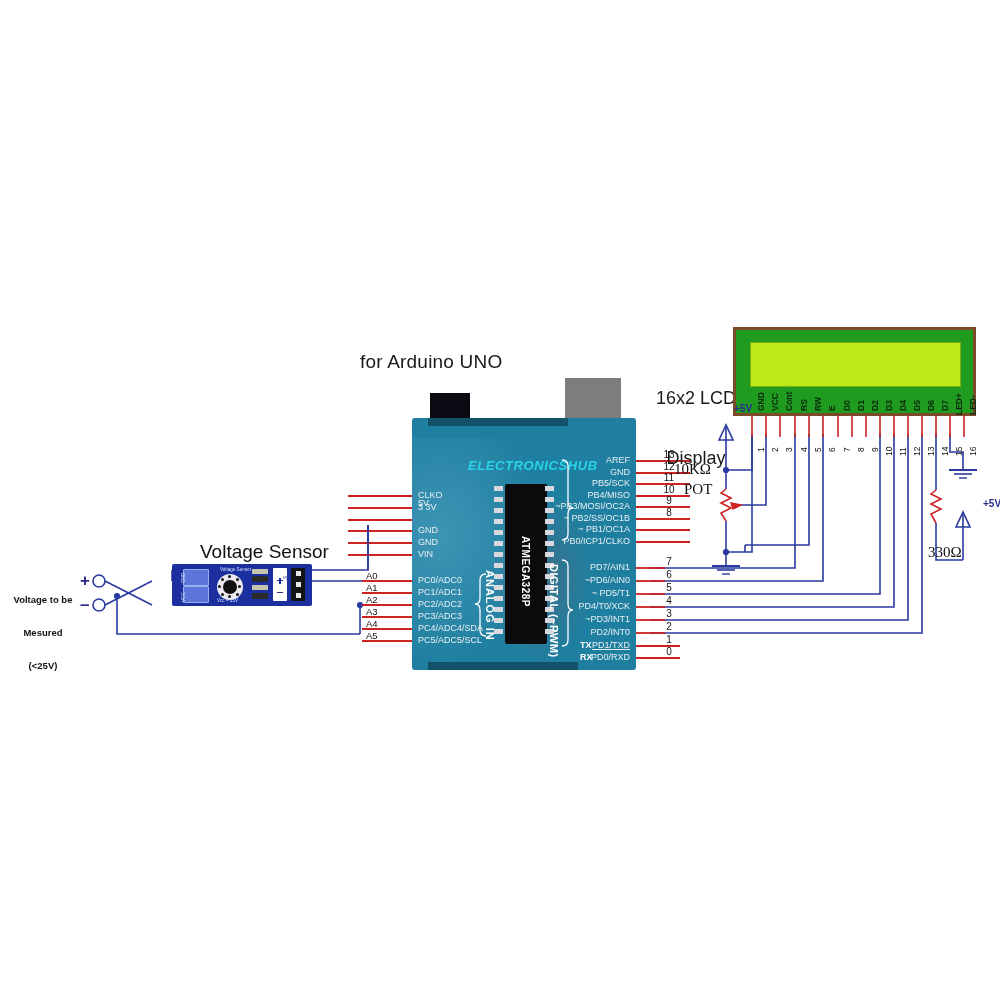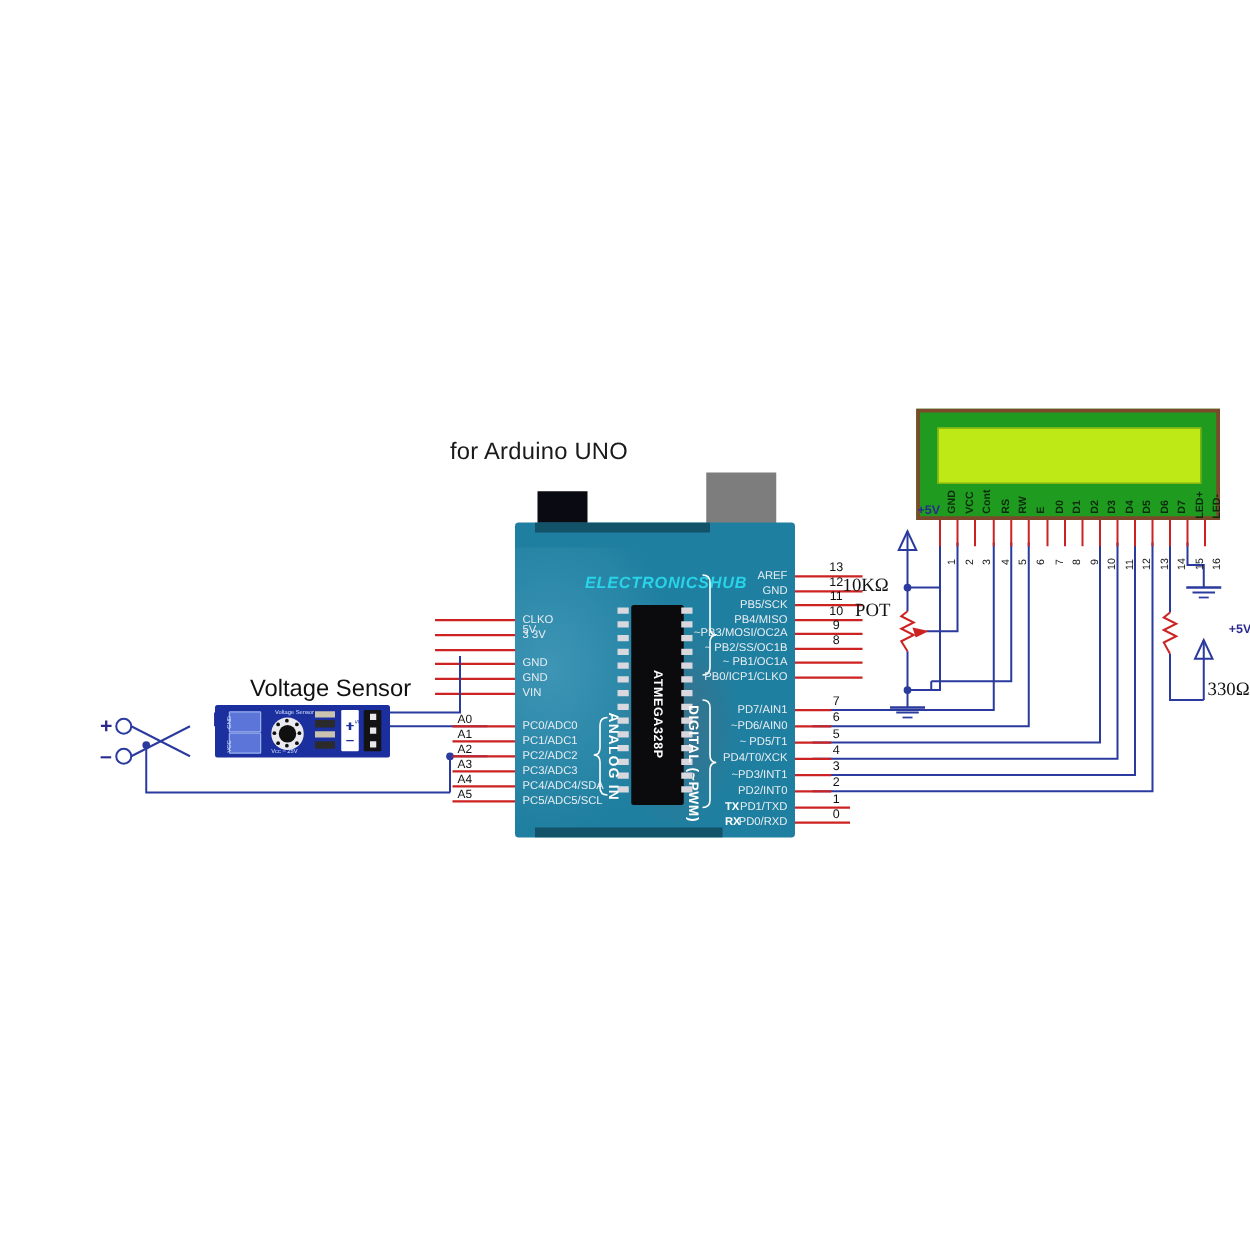--- a/index.html
+++ b/index.html
@@ -185,23 +185,32 @@
       <line x1="908" y1="416" x2="908" y2="437"></line>
       <line x1="922" y1="416" x2="922" y2="437"></line>
       <line x1="936" y1="416" x2="936" y2="437"></line>
       <line x1="950" y1="416" x2="950" y2="437"></line>
       <line x1="964" y1="416" x2="964" y2="437"></line>
     </g>
   </svg>
 
   <div class="lbl title-txt" style="left:360px;top:351px;">for Arduino UNO</div>
 
+  <div class="lbl lcd-title" style="left:636px;top:348px;width:120px;">
+    <div>16x2 LCD</div>
+    <div>Display</div>
+  </div>
 
   <div class="lbl vs-title" style="left:200px;top:541px;">Voltage Sensor</div>
 
+  <div class="lbl meas-txt" style="left:2px;top:572px;width:82px;">
+    <div>Voltage to be</div>
+    <div>Mesured</div>
+    <div>(&lt;25V)</div>
+  </div>
   <div class="lbl plusminus" style="left:80px;top:571px;">+</div>
   <div class="lbl plusminus" style="left:80px;top:595px;">–</div>
 
   <div style="position:absolute;left:172px;top:564px;width:140px;height:42px;
               background:#1c2f9e;border-radius:2px;">
 
     <div style="position:absolute;left:11px;top:5px;width:24px;height:15px;background:#5b76d8;
                 border:1px solid #9ab0ee;border-radius:1px;"></div>
     <div style="position:absolute;left:11px;top:22px;width:24px;height:15px;background:#5b76d8;
                 border:1px solid #9ab0ee;border-radius:1px;"></div>
@@ -324,21 +333,21 @@
     <div class="pinR" style="right:6px;top:95px;">~ PB2/SS/OC1B</div>
     <div class="pinR" style="right:6px;top:106px;">~ PB1/OC1A</div>
     <div class="pinR" style="right:6px;top:118px;">PB0/ICP1/CLKO</div>
 
     <div class="pinR" style="right:6px;top:144px;">PD7/AIN1</div>
     <div class="pinR" style="right:6px;top:157px;">~PD6/AIN0</div>
     <div class="pinR" style="right:6px;top:170px;">~   PD5/T1</div>
     <div class="pinR" style="right:6px;top:183px;">PD4/T0/XCK</div>
     <div class="pinR" style="right:6px;top:196px;">~PD3/INT1</div>
     <div class="pinR" style="right:6px;top:209px;margin-left:44px;">PD2/INT0</div>
-    <div class="pinR" style="right:6px;top:222px;">PD1/TXD</div>
+    <div class="pinR" style="right:6px;top:222px;text-decoration:underline;">PD1/TXD</div>
     <div class="pinR" style="right:6px;top:234px;">PD0/RXD</div>
     <div class="txrx" style="left:168px;top:222px;">TX</div>
     <div class="txrx" style="left:168px;top:234px;">RX</div>
     <div class="dig" style="left:148px;top:146px;">DIGITAL (~PWM)</div>
   </div>
 
   <div class="anum" style="left:366px;top:570px;">A0</div>
   <div class="anum" style="left:366px;top:582px;">A1</div>
   <div class="anum" style="left:366px;top:594px;">A2</div>
   <div class="anum" style="left:366px;top:606px;">A3</div>
@@ -397,16 +406,16 @@
   <div class="lcdnum" style="left:898px;top:456px;">11</div>
   <div class="lcdnum" style="left:912px;top:456px;">12</div>
   <div class="lcdnum" style="left:926px;top:456px;">13</div>
   <div class="lcdnum" style="left:940px;top:456px;">14</div>
   <div class="lcdnum" style="left:954px;top:456px;">15</div>
   <div class="lcdnum" style="left:968px;top:456px;">16</div>
 
   <div class="lbl v5" style="left:706px;top:403px;">+5V</div>
   <div class="lbl ohm" style="left:674px;top:461px;">10KΩ</div>
   <div class="lbl pot" style="left:684px;top:481px;">POT</div>
-  <div class="lbl ohm" style="left:928px;top:544px;margin-left:38px;">330Ω</div>
+  <div class="lbl ohm" style="left:928px;top:544px;">330Ω</div>
   <div class="lbl v5" style="left:955px;top:498px;">+5V</div>
 
 </div>
 
 </body></html>

